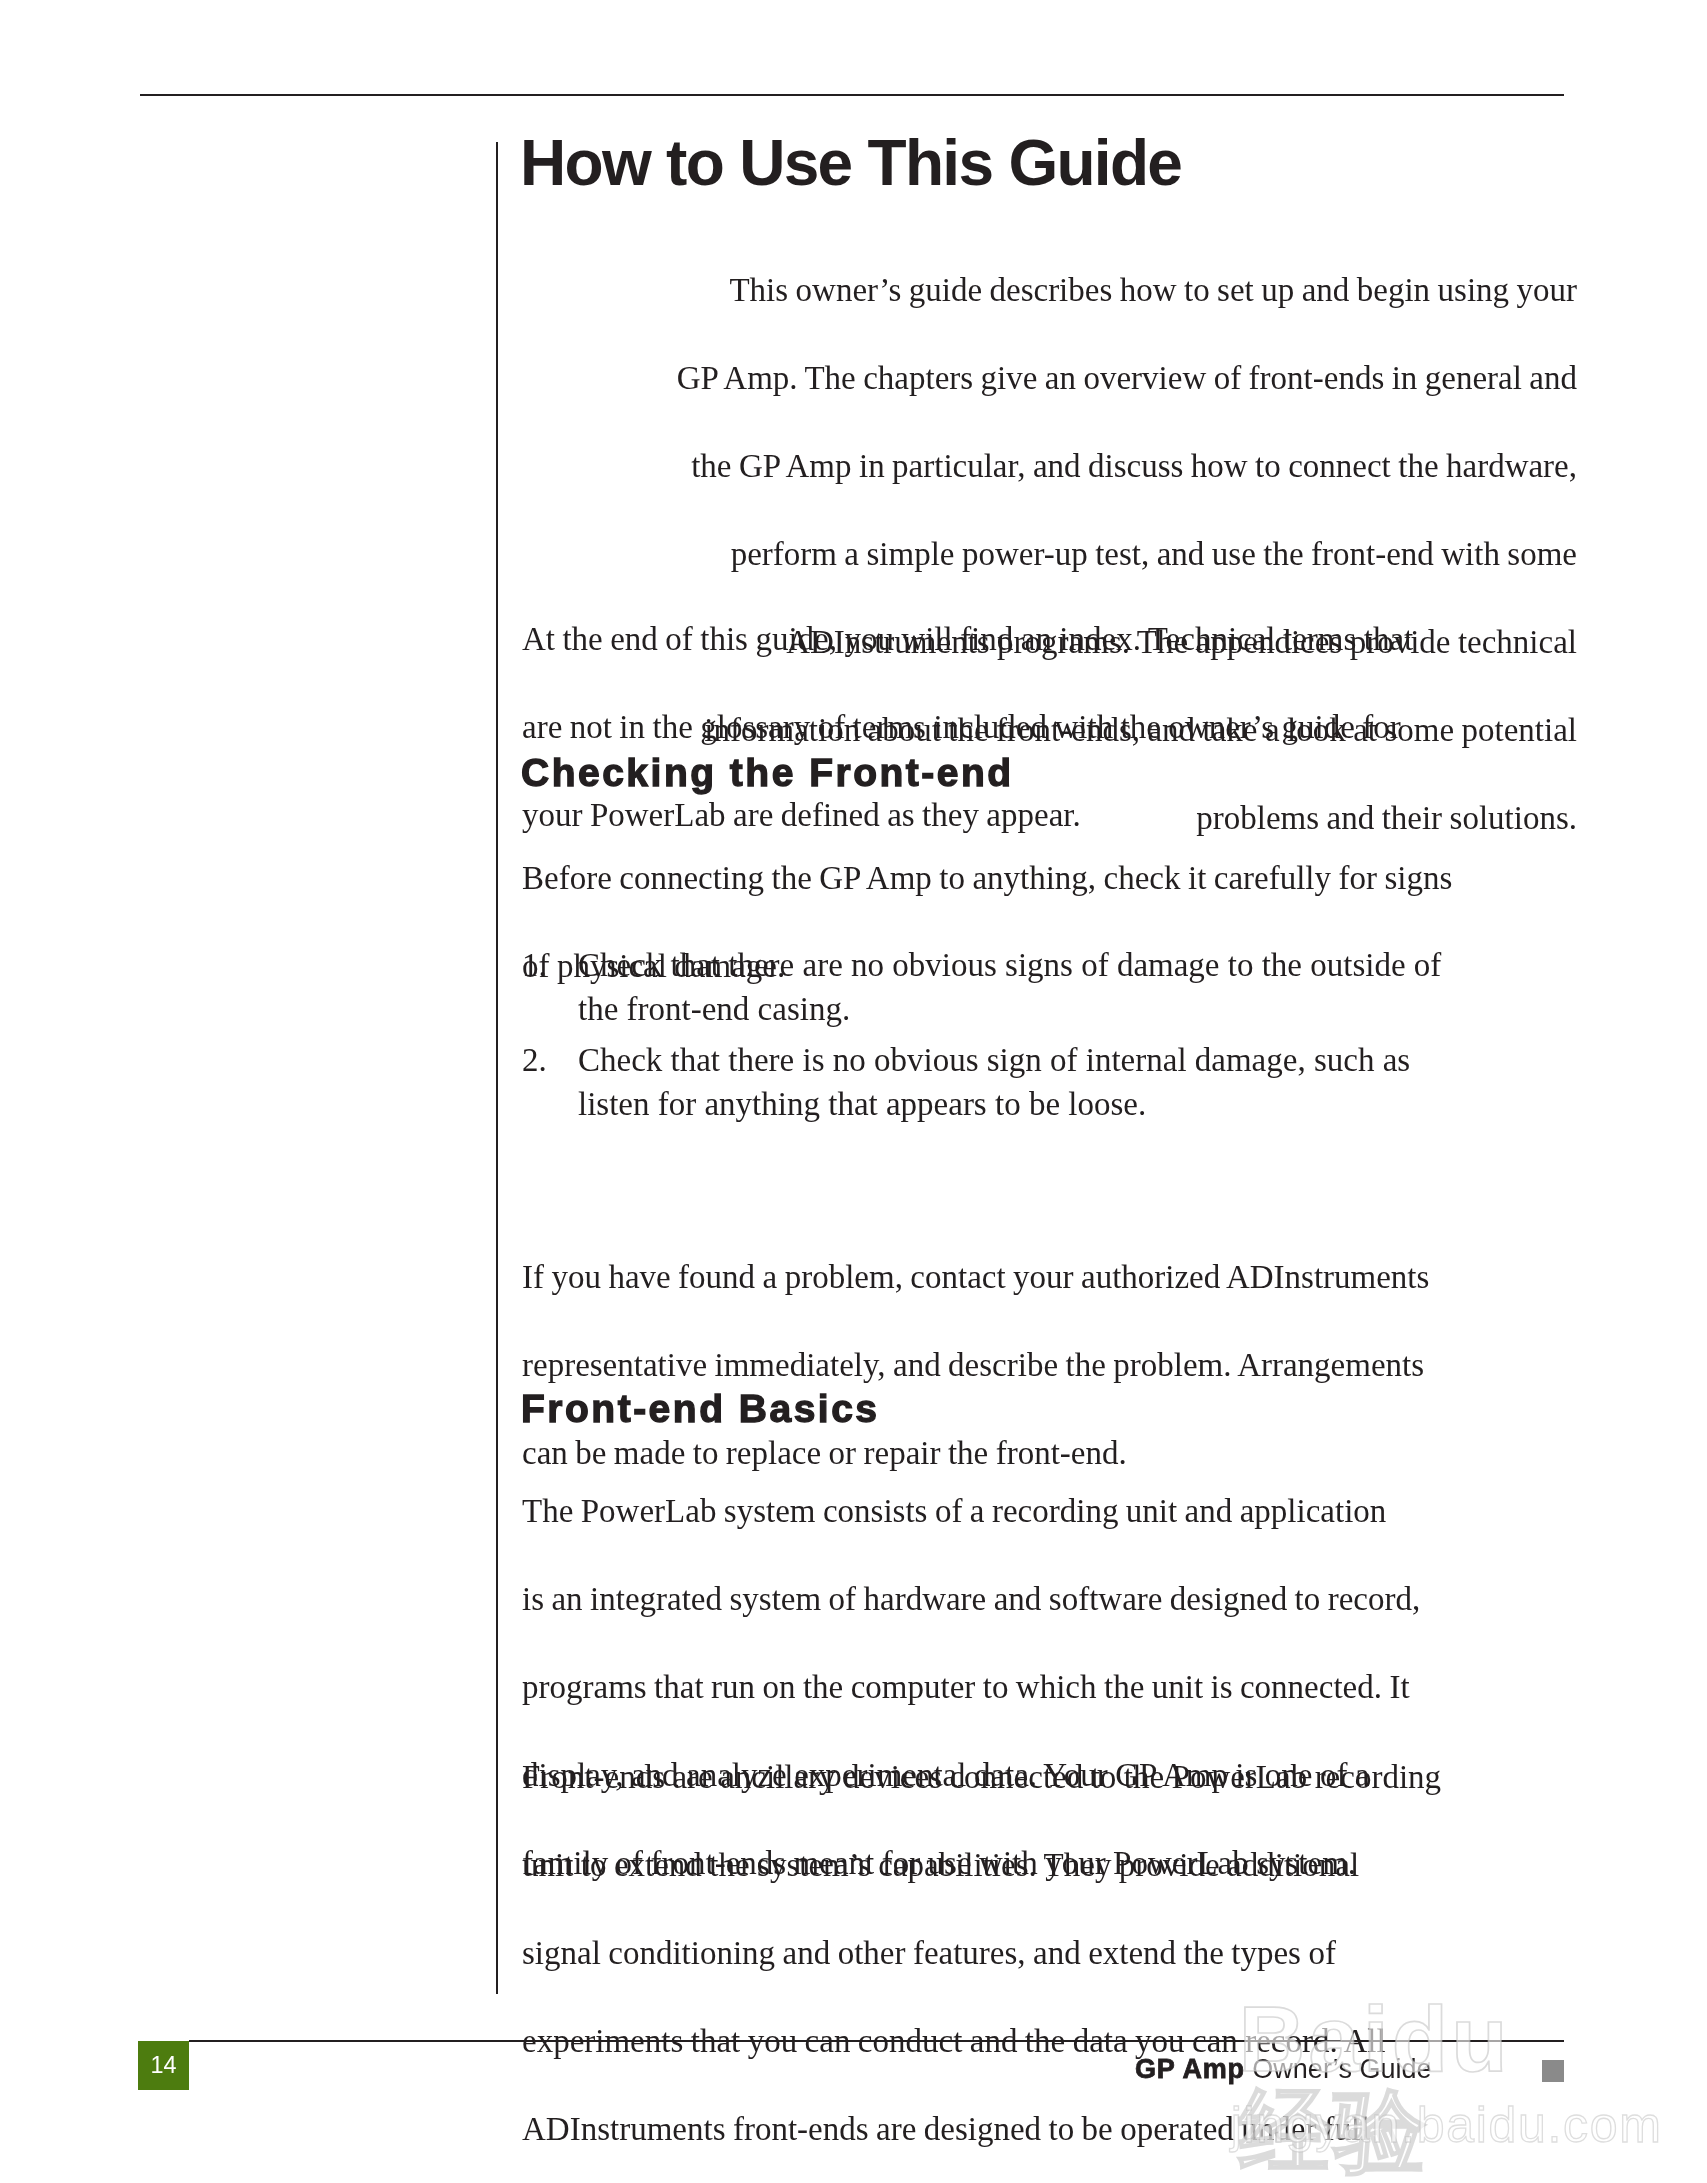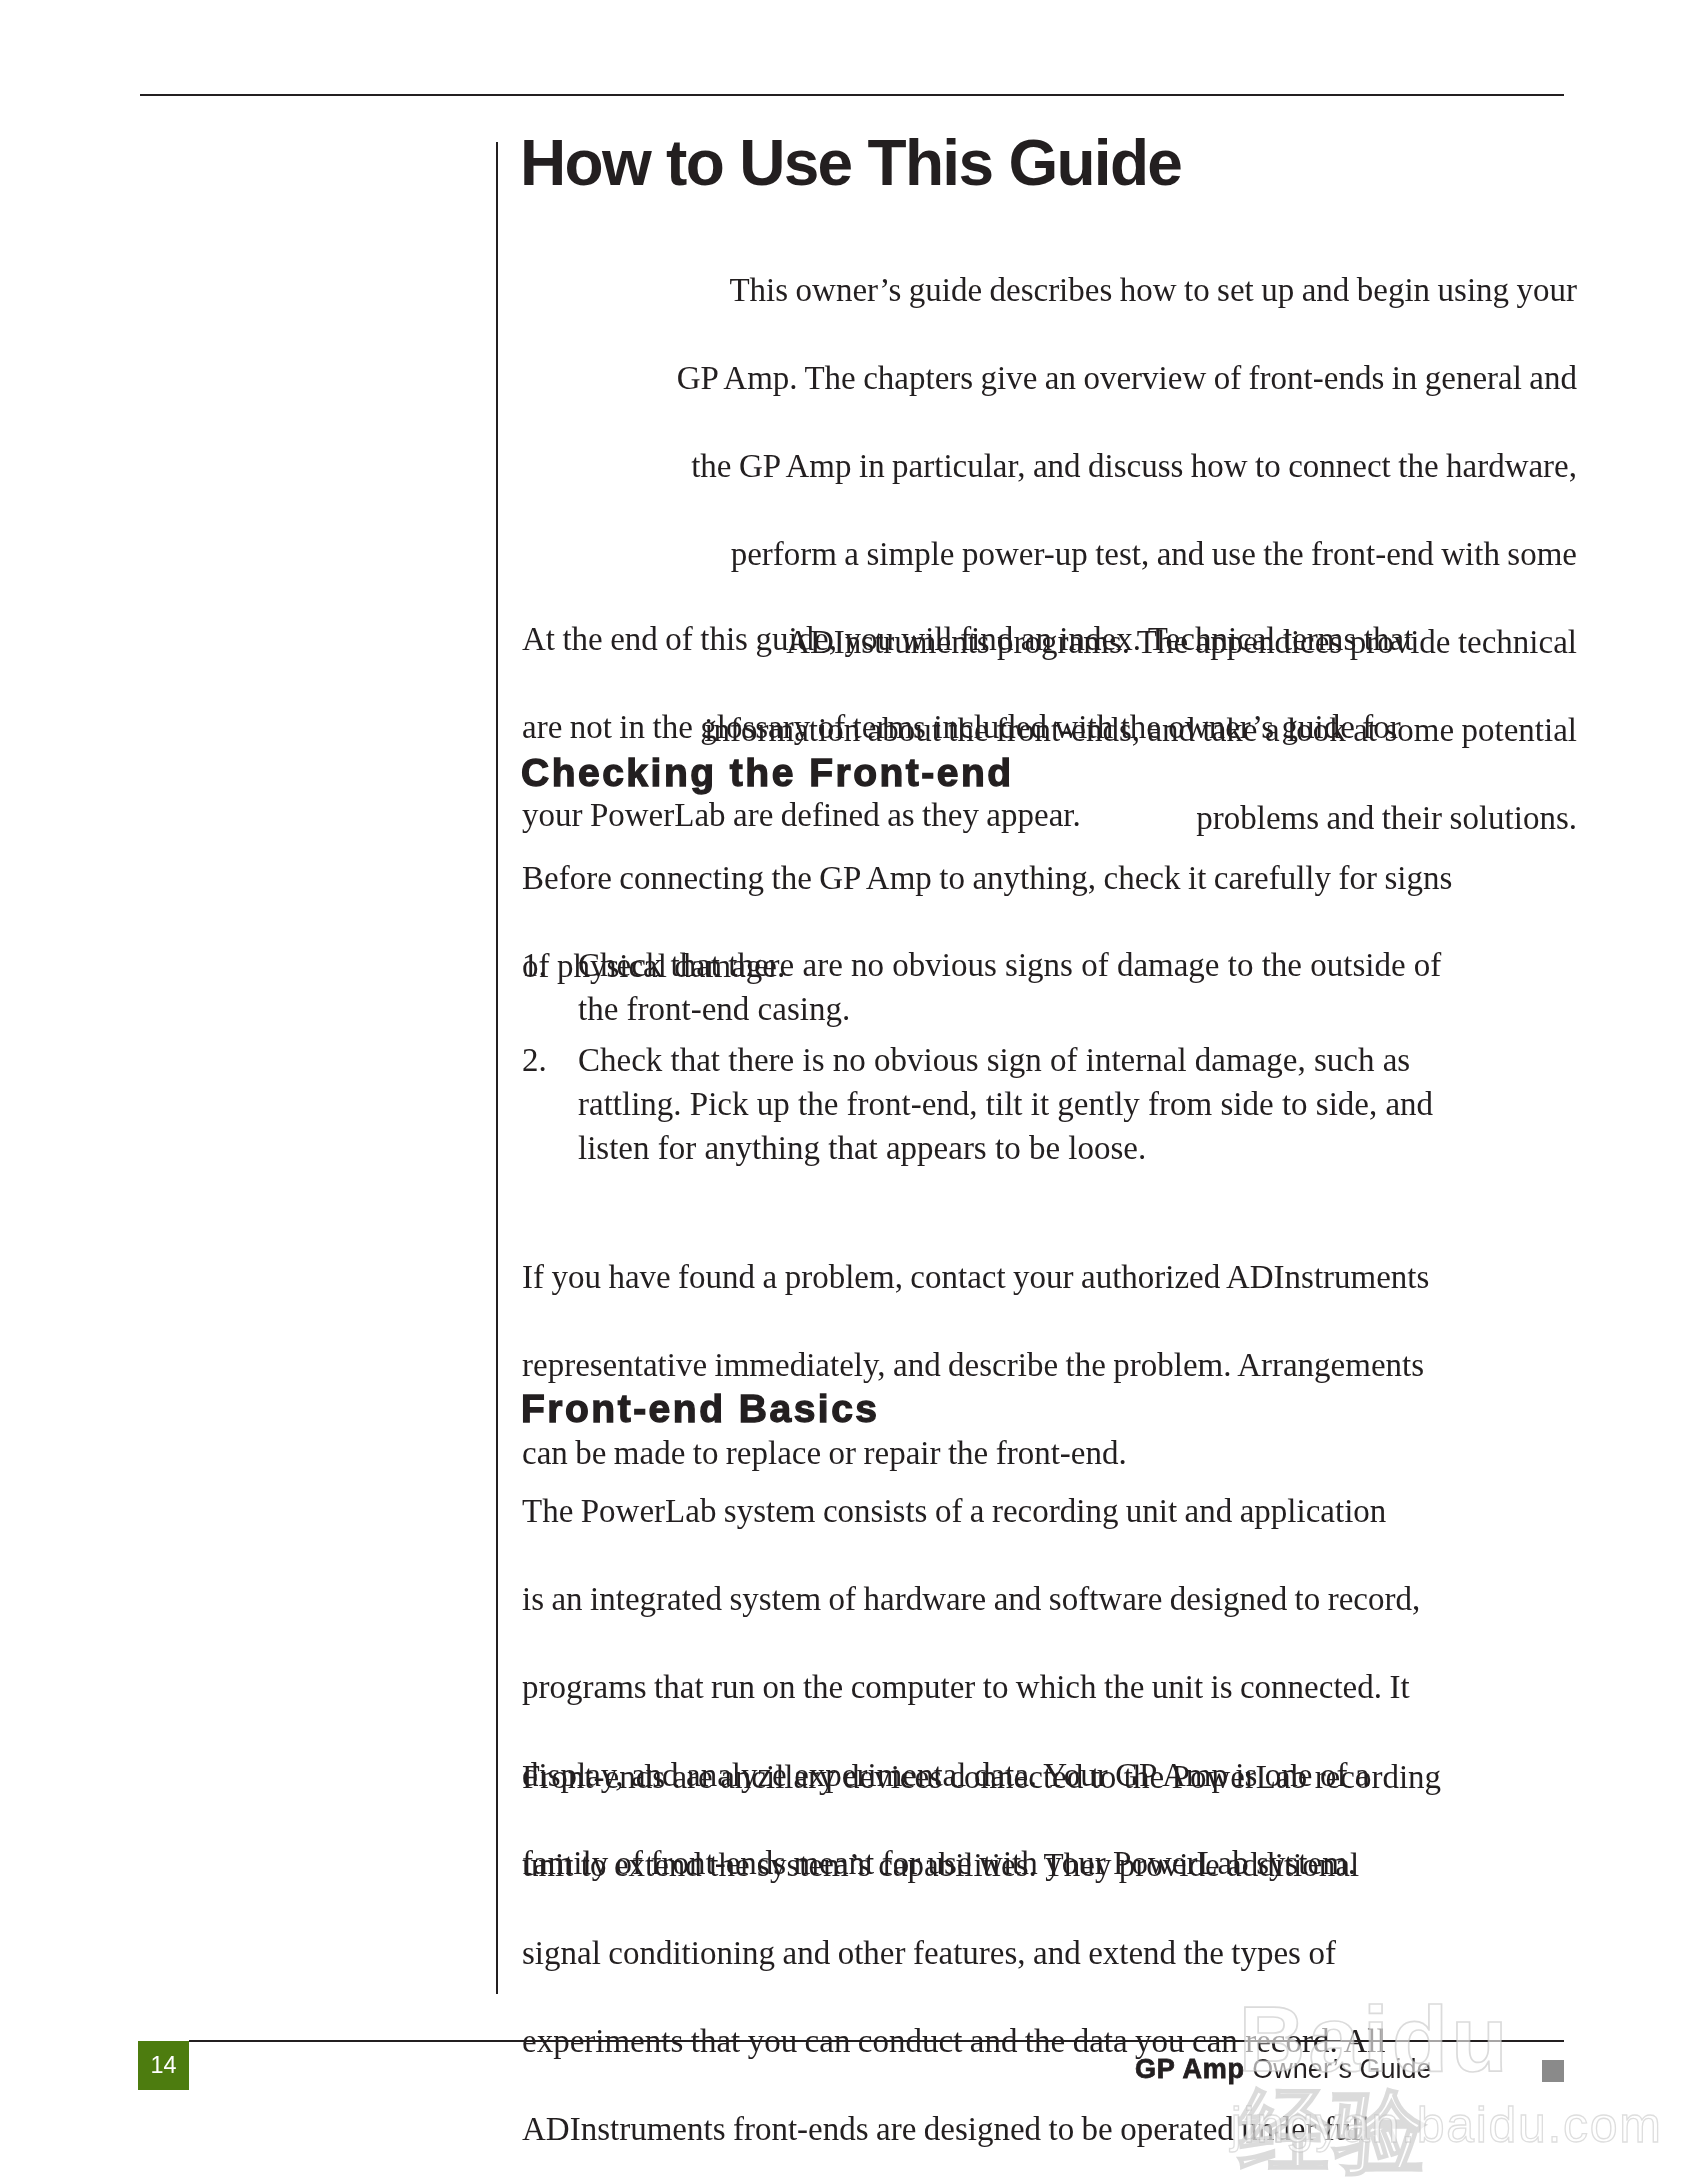--- a/index.html
+++ b/index.html
@@ -89,21 +89,20 @@
   <span class="txt">
     <span class="ln">Check that there are no obvious signs of damage to the outside of</span>
     <span class="ln">the front-end casing.</span>
   </span>
 </div>
 
 <div class="li" style="top:1038px;">
   <span class="num">2.</span>
   <span class="txt">
     <span class="ln">Check that there is no obvious sign of internal damage, such as</span>
-    <span class="ln">rattling. Pick up the front-end, tilt it gently from side to side, and</span>
     <span class="ln">listen for anything that appears to be loose.</span>
   </span>
 </div>
 
 <div class="p" style="top:1211px;">
   <span class="ln">If you have found a problem, contact your authorized ADInstruments</span>
   <span class="ln">representative immediately, and describe the problem. Arrangements</span>
   <span class="ln">can be made to replace or repair the front-end.</span>
 </div>
 

